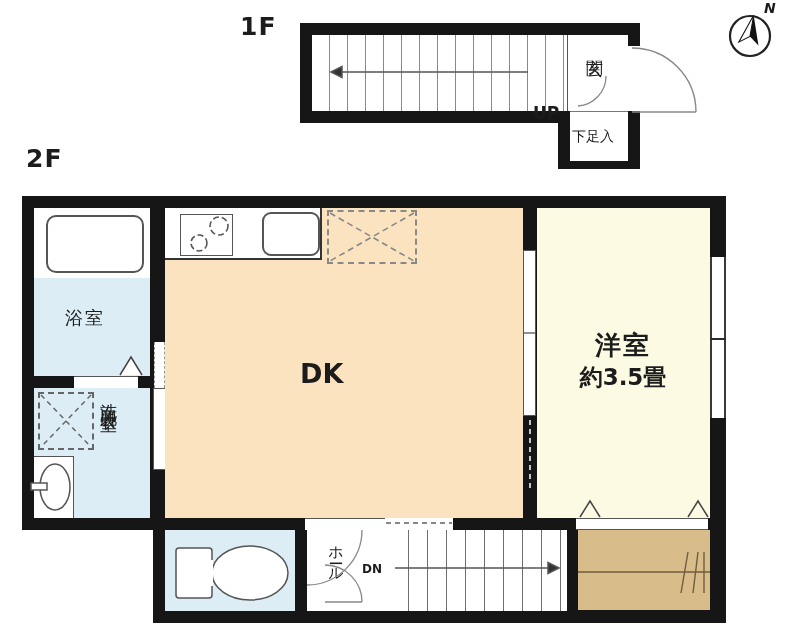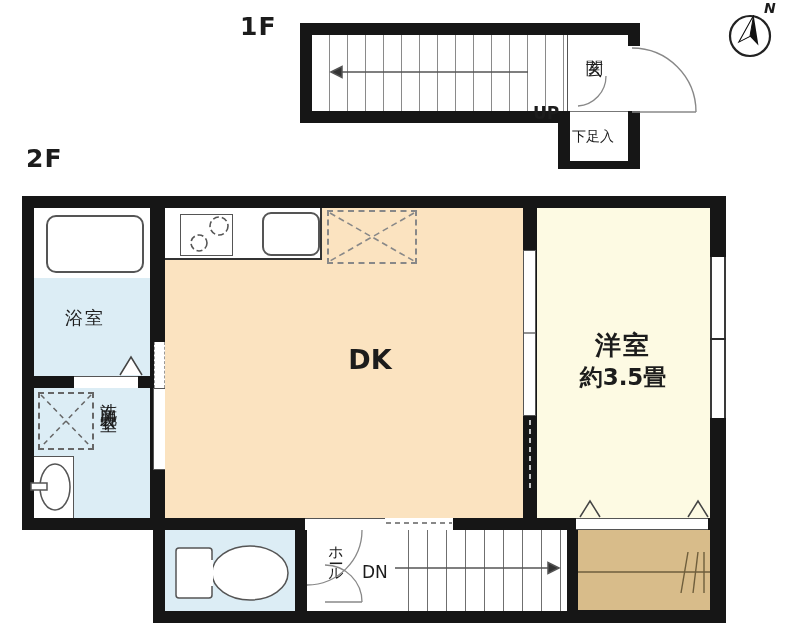--- a/index.html
+++ b/index.html
@@ -49,39 +49,39 @@
   [data-name="washroom-label"]{left:98px;top:390px;height:128px;writing-mode:vertical-rl;font-size:17px;letter-spacing:3px;}
   [data-name="washroom-dk-opening"]{left:154px;top:342px;width:11px;height:46px;background:#fff;border-left:1px dashed #999;border-right:1px dashed #999;}
   [data-name="washroom-dk-door"]{left:153px;top:388px;width:13px;height:82px;background:#fff;border:1px solid #555;}
 
   
   [data-name="dk-floor"]{left:165px;top:208px;width:358px;height:310px;background:var(--dk-floor,#fbe3c0);}
   [data-name="kitchen-counter"]{left:165px;top:208px;width:157px;height:52px;background:#fff;border-right:2px solid #333;border-bottom:2px solid #333;}
   [data-name="kitchen-stove"]{left:180px;top:214px;width:53px;height:42px;border:1.5px solid #555;}
   [data-name="kitchen-sink"]{left:262px;top:212px;width:58px;height:44px;background:#fff;border:2px solid #555;border-radius:9px;}
   [data-name="refrigerator-space"]{left:327px;top:210px;width:90px;height:54px;border:2px dashed #888;}
-  [data-name="dk-label"]{left:300px;top:344px;width:140px;text-align:center;font-size:27px;font-weight:600;}
+  [data-name="dk-label"]{left:300px;top:358px;width:140px;font-size:27px;font-weight:600;}
   [data-name="dk-size-label"]{left:290px;top:382px;width:160px;text-align:center;font-size:23px;font-weight:600;}
   [data-name="dk-western-door"]{left:523px;top:250px;width:13px;height:166px;background:#fff;border:1px solid #555;}
 
   
   [data-name="western-room-floor"]{left:537px;top:208px;width:173px;height:310px;background:var(--western-floor,#fdfae3);}
   [data-name="western-room-label"]{left:553px;top:328px;width:140px;text-align:center;font-size:26px;font-weight:600;letter-spacing:2px;}
   [data-name="western-room-size-label"]{left:545px;top:362px;width:156px;text-align:center;font-size:23px;font-weight:600;}
   [data-name="western-window-upper"]{left:710px;top:257px;width:16px;height:81px;background:#fff;border-left:2px solid #3a3a3a;border-right:2px solid #3a3a3a;}
   [data-name="western-window-lower"]{left:710px;top:340px;width:16px;height:78px;background:#fff;border-left:2px solid #3a3a3a;border-right:2px solid #3a3a3a;}
   [data-name="balcony-door"]{left:576px;top:518px;width:132px;height:12px;background:#fff;border-top:1.5px solid #555;border-bottom:1.5px solid #555;}
 
   
   [data-name="hall-opening"]{left:305px;top:518px;width:80px;height:12px;background:#fff;border-top:1.5px solid #555;}
   [data-name="stairwell-open-edge"]{left:385px;top:518px;width:68px;height:12px;background:#fff;}
   [data-name="toilet-room-floor"]{left:165px;top:530px;width:130px;height:81px;background:var(--wet-area-floor,#dcedf5);}
   [data-name="hall-floor"]{left:307px;top:530px;width:83px;height:81px;background:#fff;}
   [data-name="hall-label"]{left:326px;top:536px;height:74px;writing-mode:vertical-rl;font-size:15px;letter-spacing:2px;}
-  [data-name="dn-label"]{left:362px;top:562px;font-size:17px;font-weight:400;}
+  [data-name="dn-label"]{left:362px;top:562px;font-size:12px;font-weight:700;}
   [data-name="f2-stair-treads"]{left:390px;top:530px;width:177px;height:81px;background:#fff;
      background-image:repeating-linear-gradient(90deg,transparent 0 18px,#6f6f6f 18px 19px);}
   [data-name="balcony-floor"]{left:578px;top:530px;width:132px;height:80px;background:var(--balcony-floor,#d8bc8a);}
 
   
   [data-name="linework-overlay"]{left:0;top:0;width:788px;height:637px;pointer-events:none;}
 </style>
 </head>
 <body>
 

